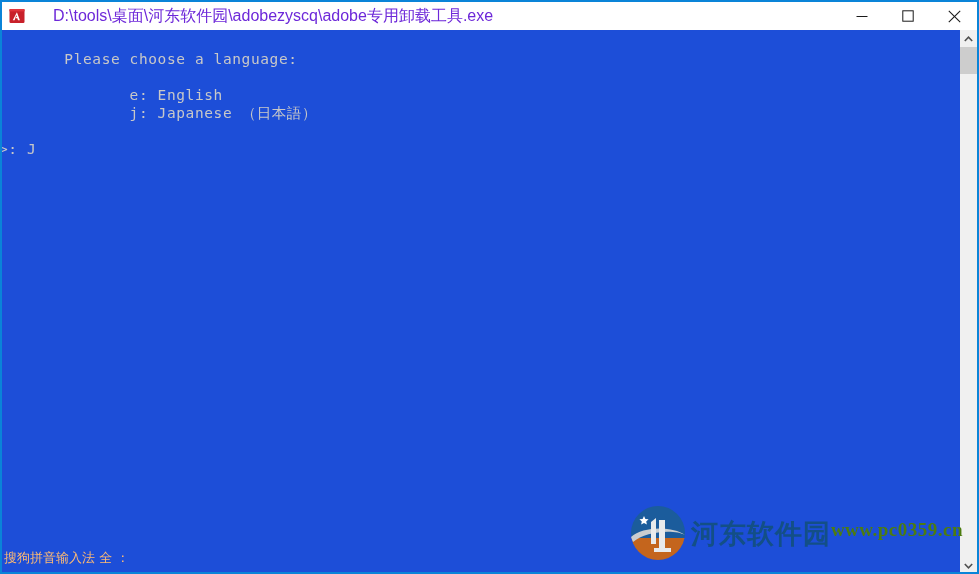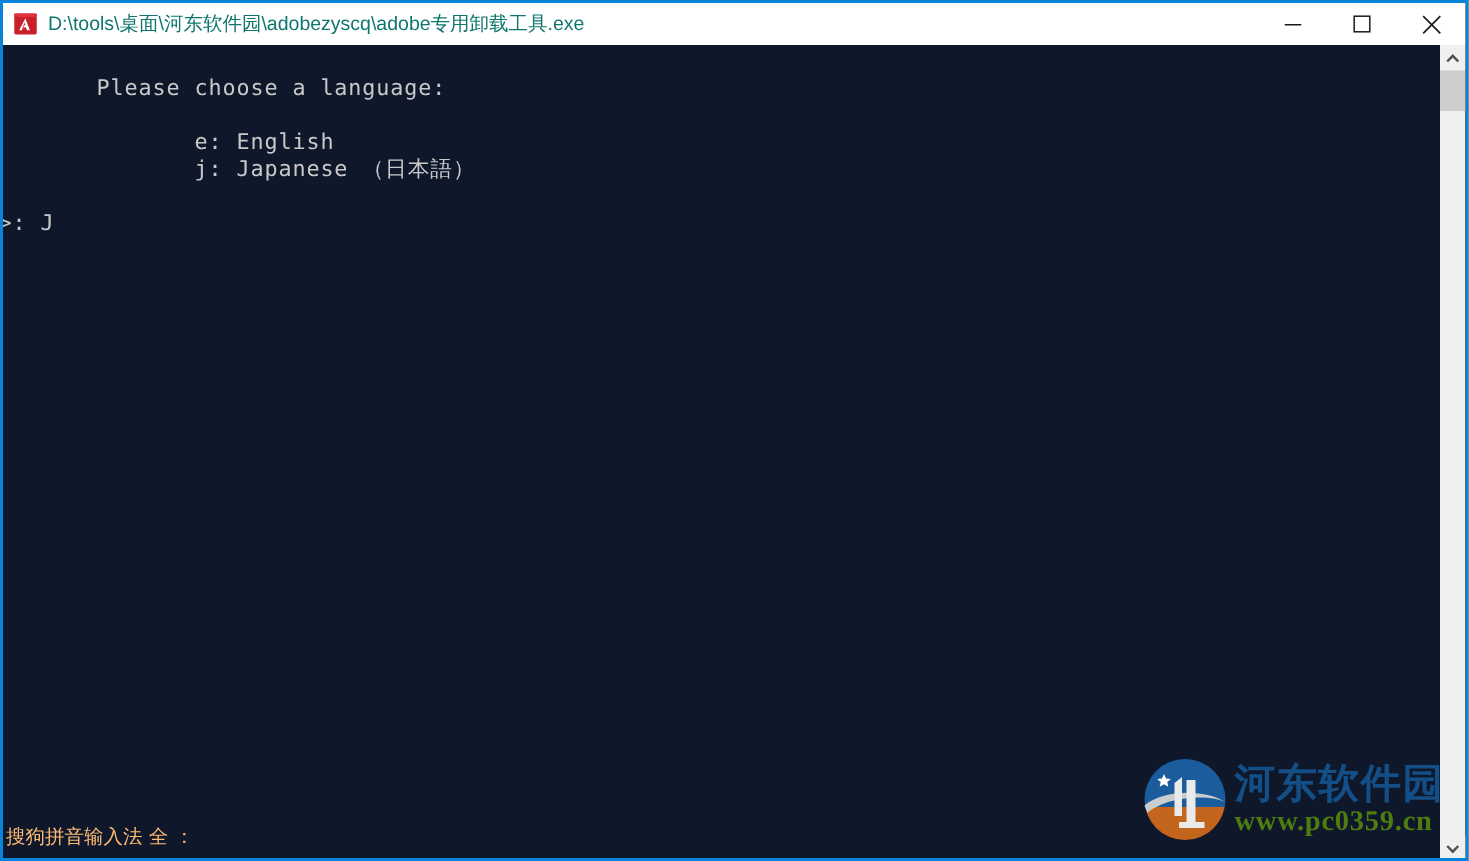--- a/index.html
+++ b/index.html
@@ -42,46 +42,47 @@
   #title-icon {
     width: 16px;
     height: 16px;
     margin-left: 7px;
     margin-right: 7px;
     flex: 0 0 auto;
     position: relative;
   }
   #title-text {
     font-family: "Liberation Sans", sans-serif;
-    font-size: 13px;
-    color: #0f766e;
+    font-size: 16px;
+    color: #6d28d9;
     white-space: nowrap;
     letter-spacing: 0px;
     flex: 1 1 auto;
     overflow: hidden;
+    margin-left: 21px;
   }
   .win-btn {
     width: 46px;
     height: 28px;
     display: flex;
     align-items: center;
     justify-content: center;
     flex: 0 0 auto;
     background: #ffffff;
   }
   .win-btn svg { display: block; }
 
   
   #terminal {
     position: absolute;
     left: 0;
     top: 28px;
     width: 958px;
     height: 544px;
-    background: #0f172a;
+    background: #1d4ed8;
     overflow: hidden;
     z-index: 5;
   }
   #console-text {
     position: absolute;
     left: -3px;
     top: 20px;
     margin: 0;
     font-family: "DejaVu Sans Mono", "Liberation Mono", monospace;
     font-size: 14.5px;
@@ -146,21 +147,21 @@
   }
   #wm-logo {
     width: 58px;
     height: 58px;
     flex: 0 0 auto;
     margin-right: 4px;
     position: relative;
   }
   #wm-textblock {
     display: flex;
-    flex-direction: column;
+    flex-direction: row;
     justify-content: center;
   }
   #wm-title {
     font-family: "DejaVu Sans", "Liberation Sans", sans-serif;
     font-size: 27px;
     font-weight: bold;
     color: #134f86;
     line-height: 29px;
     letter-spacing: 1px;
     white-space: nowrap;

